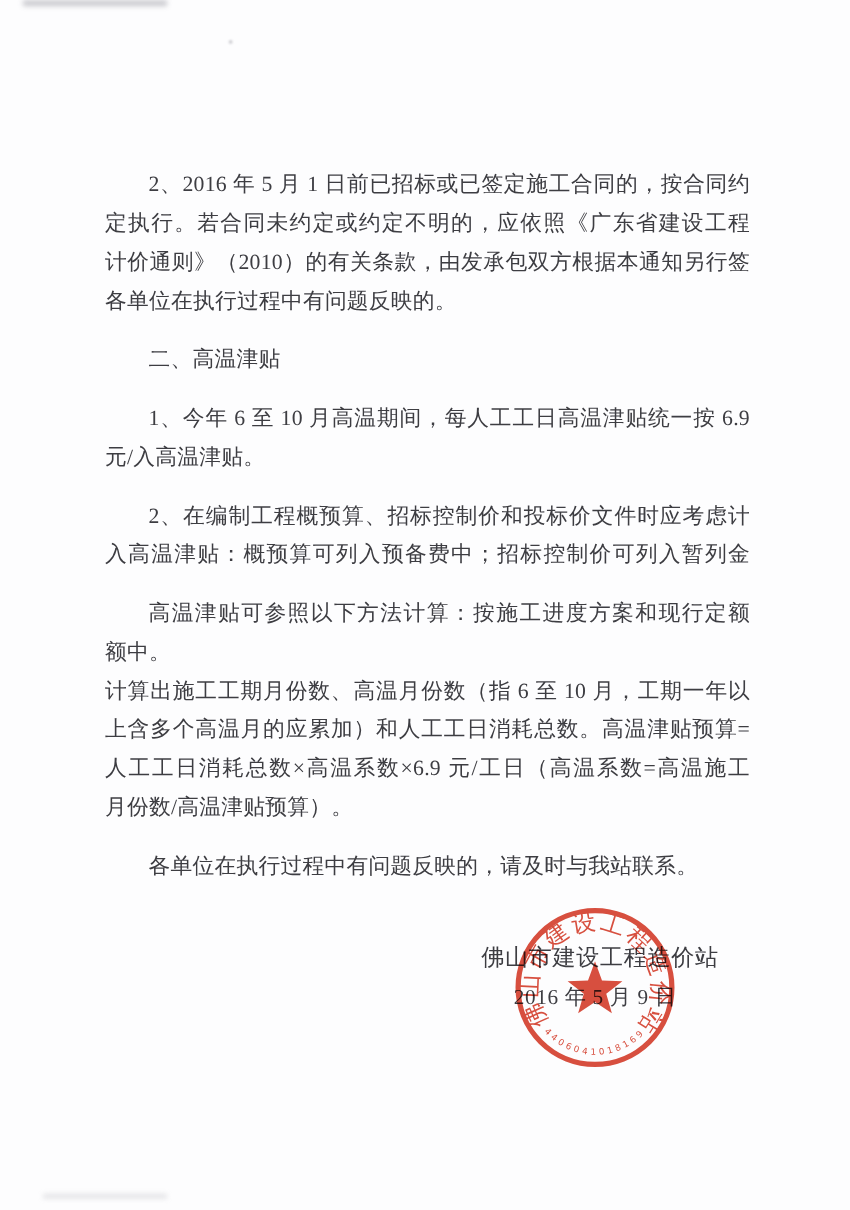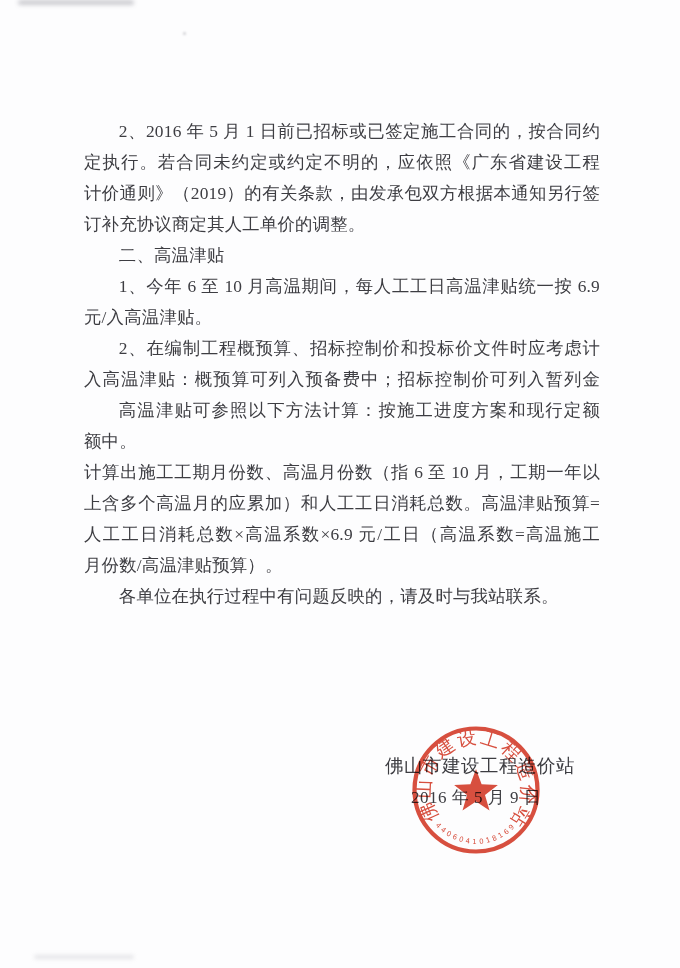--- a/index.html
+++ b/index.html
@@ -25,21 +25,21 @@
   }
   .line{
     text-align:justify;
     white-space:nowrap;
     overflow:visible;
   }
   .line.fill{
     white-space:normal;
     text-align-last:justify;
   }
-  .line.indent{ text-indent:2em; }
+  .line.indent{ text-indent:2em;margin-top:16px; }
   
   .sig{
     position:absolute;
     color:var(--text-color,#3d3d42);
     white-space:nowrap;
   }
   .sig.org{
     left:385px;top:753px;
     font-size:18.5px;
     letter-spacing:0.5px;
@@ -101,22 +101,22 @@
 
 <div class="page">
 
   <div class="artifact top-left"></div>
   <div class="artifact dot"></div>
   <div class="artifact bottom-left"></div>
 
   <div class="body-text" id="body-lines">
       <div class="line indent fill">2、2016 年 5 月 1 日前已招标或已签定施工合同的，按合同约</div>
       <div class="line fill">定执行。若合同未约定或约定不明的，应依照《广东省建设工程</div>
-      <div class="line fill">计价通则》（2019）的有关条款，由发承包双方根据本通知另行签</div>
-      <div class="line">订补充协议商定其人工单价的调整。</div>
+      <div class="line fill">计价通则》（2010）的有关条款，由发承包双方根据本通知另行签</div>
+      <div class="line">各单位在执行过程中有问题反映的。</div>
       <div class="line indent">二、高温津贴</div>
       <div class="line indent fill">1、今年 6 至 10 月高温期间，每人工工日高温津贴统一按 6.9</div>
       <div class="line">元/入高温津贴。</div>
       <div class="line indent fill">2、在编制工程概预算、招标控制价和投标价文件时应考虑计</div>
       <div class="line fill">入高温津贴：概预算可列入预备费中；招标控制价可列入暂列金</div>
       <div class="line indent fill">高温津贴可参照以下方法计算：按施工进度方案和现行定额</div>
       <div class="line">额中。</div>
       <div class="line fill">计算出施工工期月份数、高温月份数（指 6 至 10 月，工期一年以</div>
       <div class="line fill">上含多个高温月的应累加）和人工工日消耗总数。高温津贴预算=</div>
       <div class="line fill">人工工日消耗总数×高温系数×6.9 元/工日（高温系数=高温施工</div>

